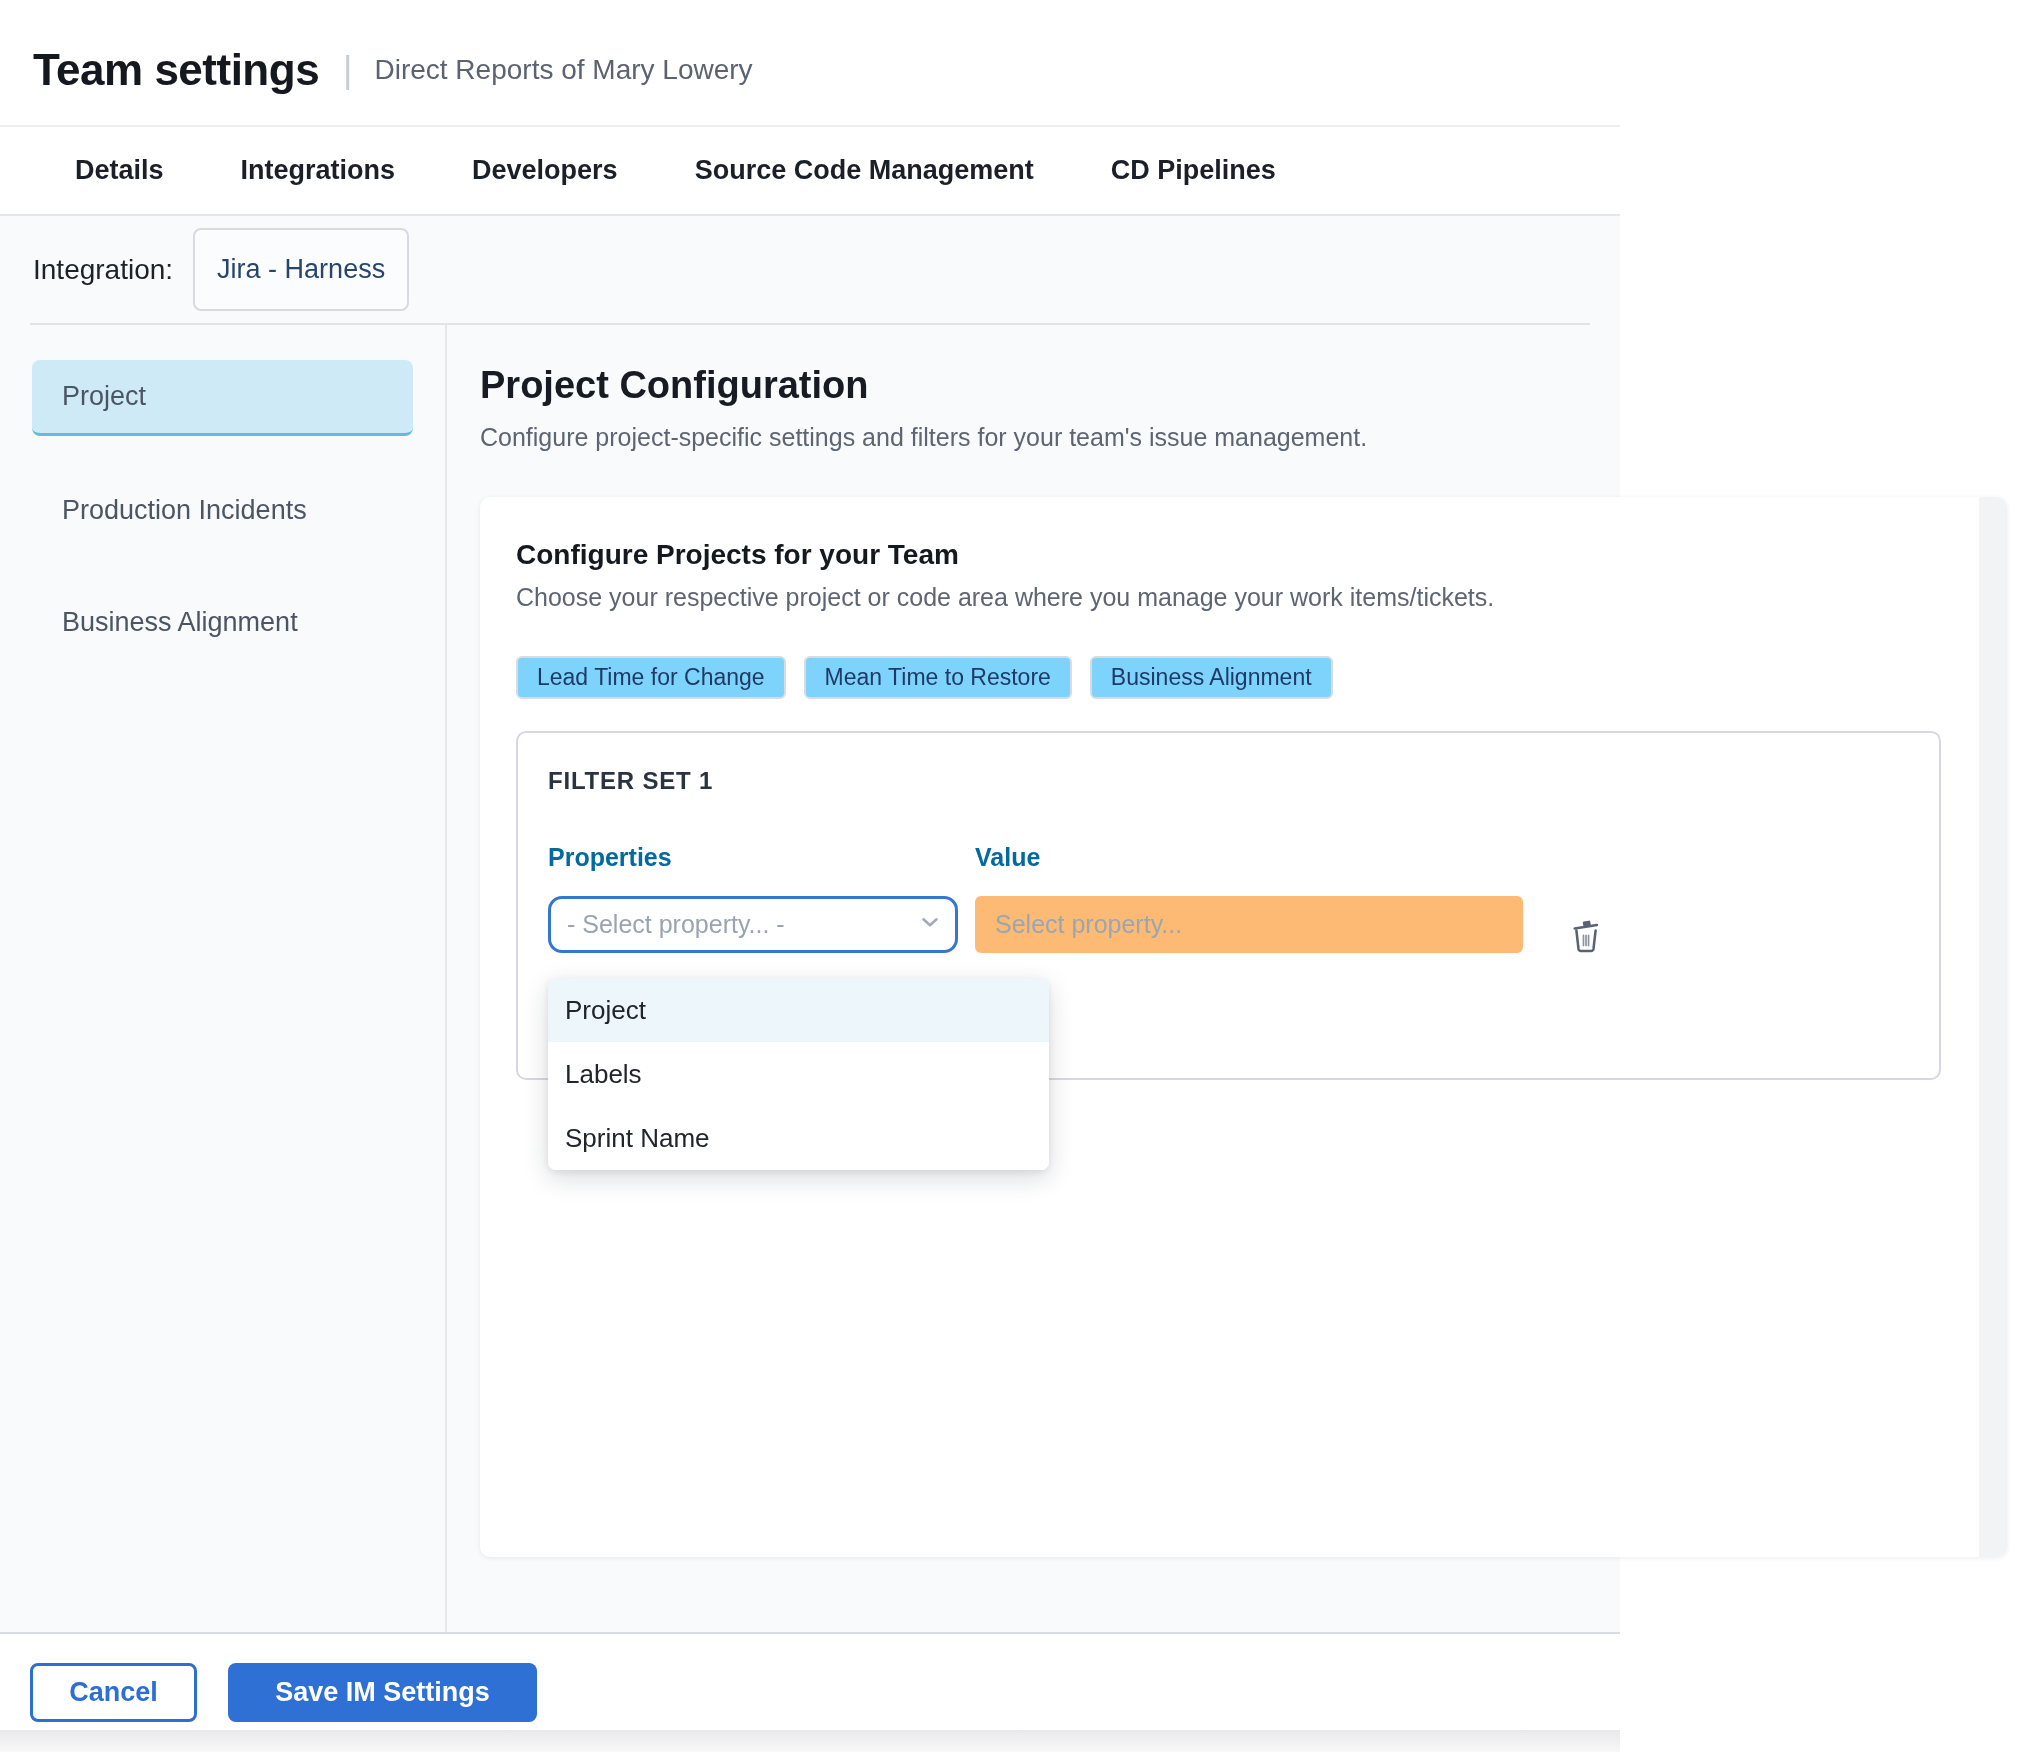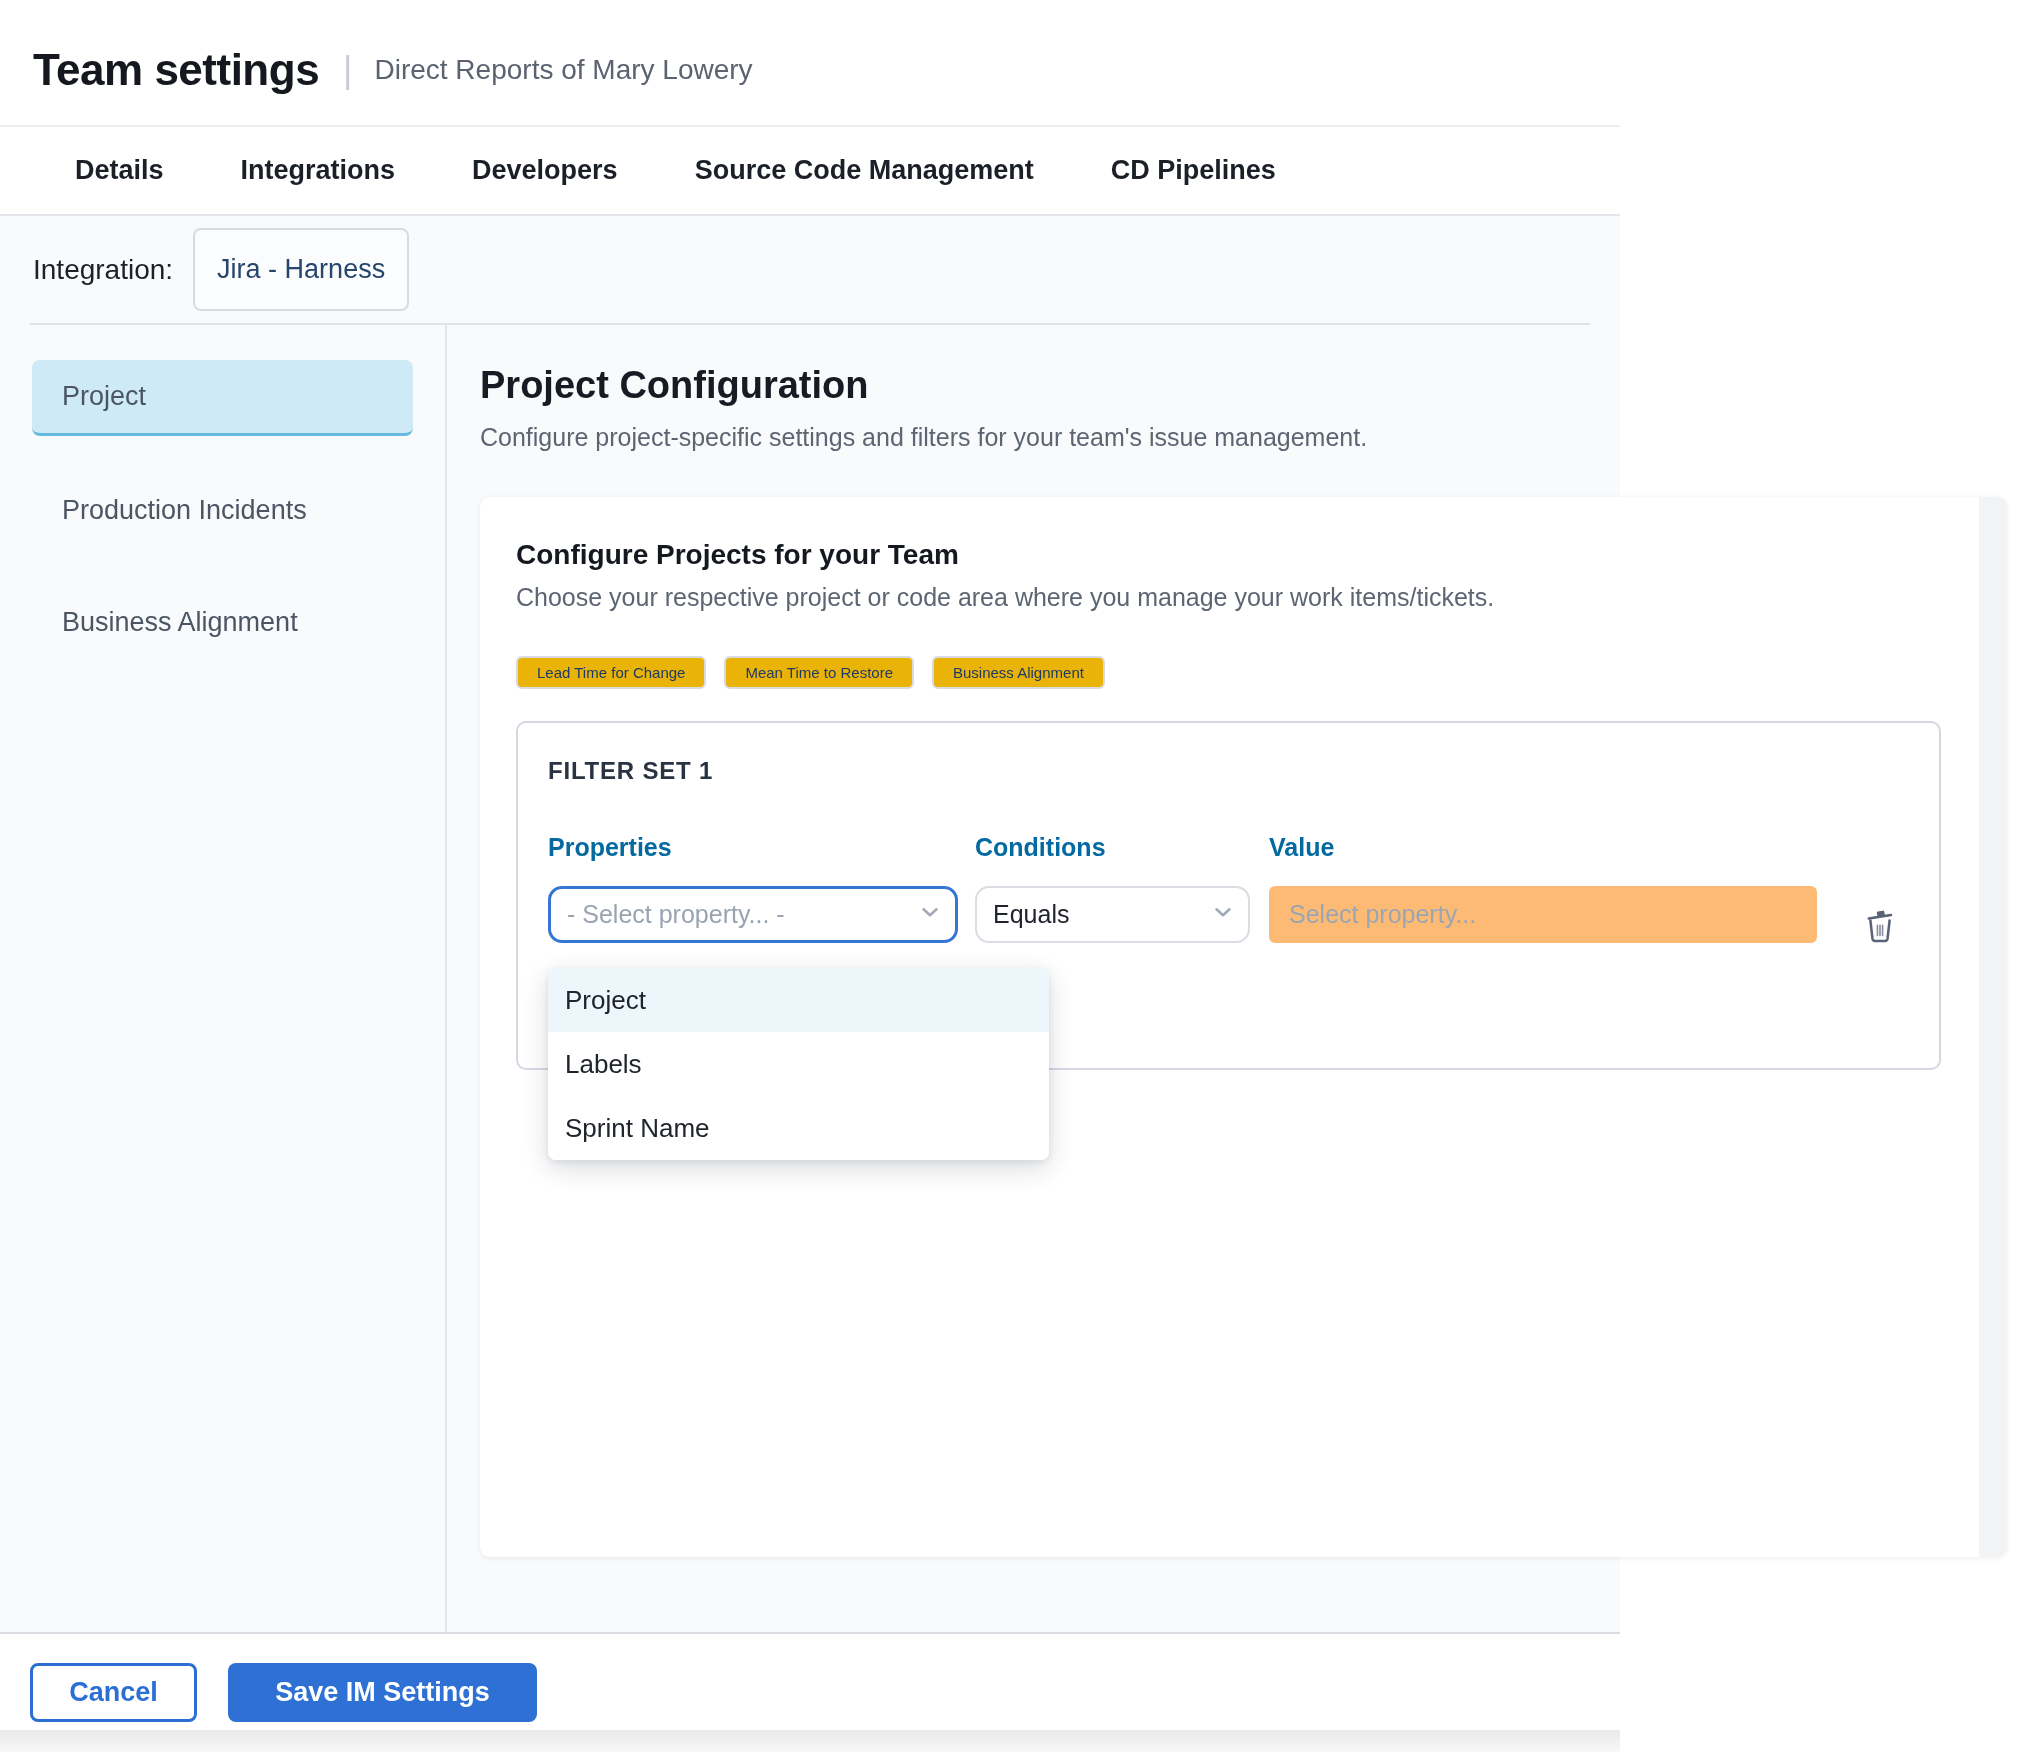--- a/index.html
+++ b/index.html
@@ -84,21 +84,21 @@
   .card-scrollbar {
     position: absolute; top: 0; right: 0; width: 28px; height: 100%;
     background: #f2f3f5; border-radius: 0 10px 10px 0;
   }
   .card h3 { font-size: 28px; font-weight: 700; color: #14181f; }
   .card .card-sub { font-size: 25px; color: #5d6573; margin-top: 12px; }
 
   .chips { display: flex; gap: 18px; margin-top: 44px; }
   .chip {
     padding: 6px 19px; border: 2px solid #d8dbe2; border-radius: 6px;
-    background: #eab308; font-size: 15px; font-weight: 500; color: #1d3b66;
+    background: #7dd3fc; font-size: 23px; font-weight: 500; color: #1d3b66;
     cursor: pointer; white-space: nowrap;
   }
 
   .filterbox {
     margin-top: 32px; width: 1425px; height: 349px;
     border: 2px solid #d9d6e4; border-radius: 10px;
     padding: 34px 30px; position: relative;
   }
   .fs-title { font-size: 24px; font-weight: 700; letter-spacing: 0.8px; color: #2a3342; }
   .fs-row { display: flex; margin-top: 48px; align-items: flex-start; }
@@ -215,31 +215,20 @@
                 <div class="fake-select select-properties">
                   <span>- Select property... -</span>
                   <span>
                     <svg viewBox="0 0 24 24" width="26" height="26">
                         <path d="M6 9.5l6 5.5 6-5.5" fill="none" stroke="#a3aab6" stroke-width="2.4" stroke-linecap="round" stroke-linejoin="round"></path>
                       </svg>
                   </span>
                 </div>
               </div>
 
-              <div class="col-cond">
-                <div class="fs-col-label">Conditions</div>
-                <div class="fake-select select-conditions">
-                  <span>Equals</span>
-                  <span>
-                    <svg viewBox="0 0 24 24" width="26" height="26">
-                        <path d="M6 9.5l6 5.5 6-5.5" fill="none" stroke="#a3aab6" stroke-width="2.4" stroke-linecap="round" stroke-linejoin="round"></path>
-                      </svg>
-                  </span>
-                </div>
-              </div>
 
               <div class="col-value">
                 <div class="fs-col-label">Value</div>
                 <input class="value-input" type="text" disabled="" placeholder="Select property..." style="">
               </div>
 
               <button class="trash-btn">
                 <span>
                   <svg viewBox="0 0 24 24" width="36" height="38" fill="none" stroke="#5a6375" stroke-width="1.7" stroke-linecap="round" stroke-linejoin="round">
                     <path d="M5.6 8.3 L7 20.6 a1.7 1.7 0 0 0 1.7 1.4 h6.6 a1.7 1.7 0 0 0 1.7-1.4 L18.4 8.3"></path>

